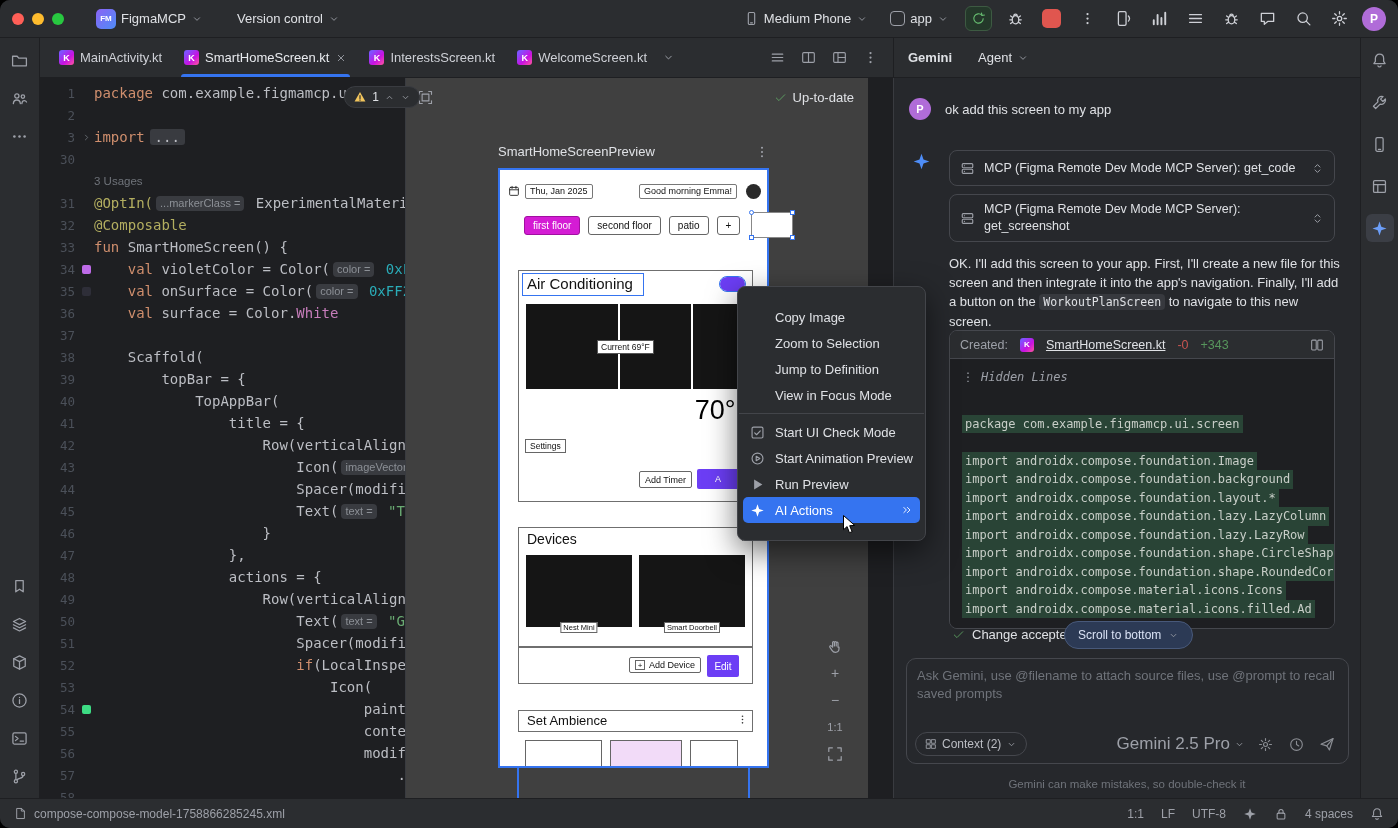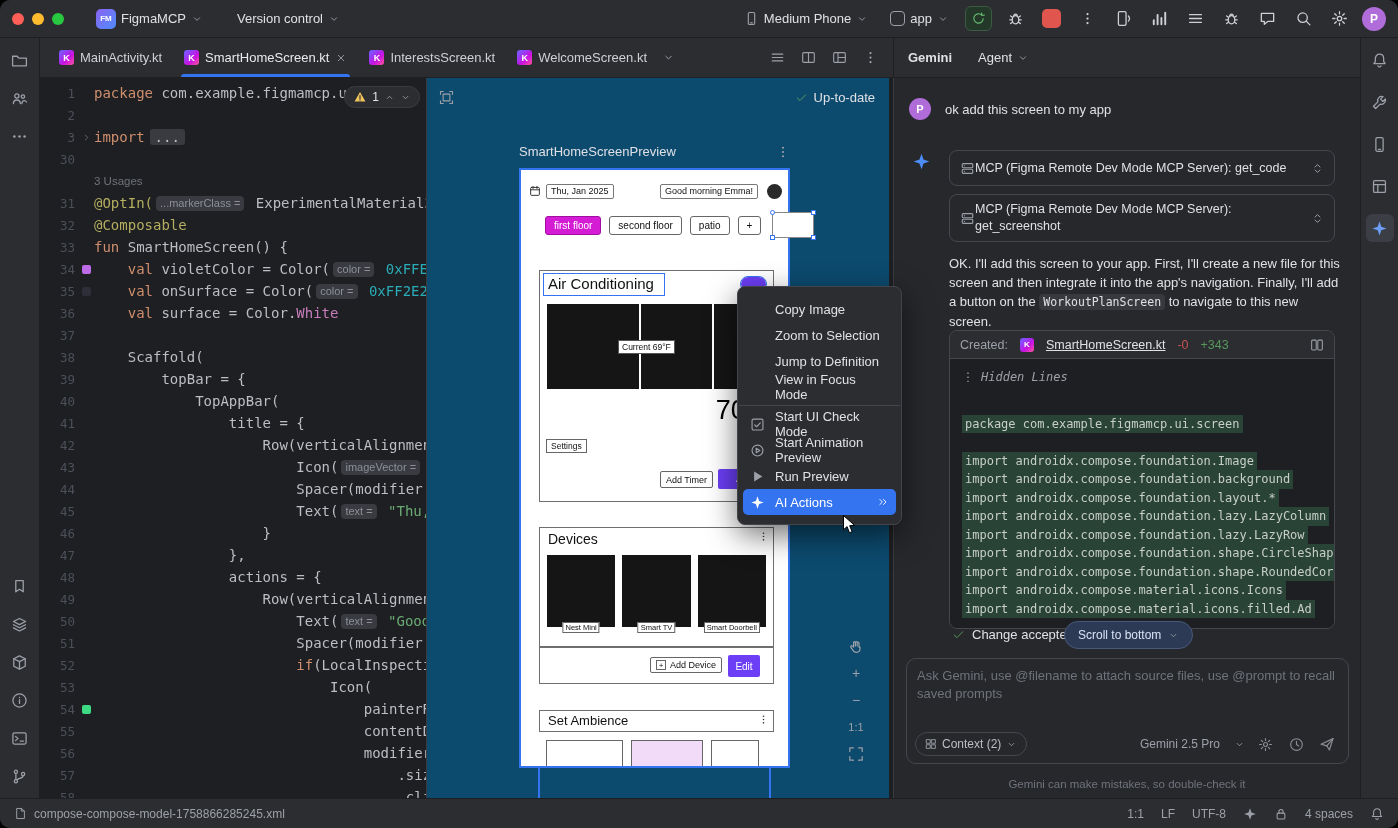--- a/index.html
+++ b/index.html
@@ -56,21 +56,21 @@
   .fold{color:#6F737A;display:flex}
   .codetxt{flex:1;overflow:hidden;color:#BCBEC4}
   .seg-p{color:#BCBEC4}.seg-k{color:#CF8E6D}.seg-a{color:#B3AE60}.seg-s{color:#6AAB73}.seg-n{color:#2AACB8}.seg-prop{color:#C77DBB}
   .seg-i{display:inline-block;background:#393B40;color:#8C9096;border-radius:4px;padding:0 4px;margin:0 3px;font-size:11px;line-height:15px;font-family:"Liberation Sans",sans-serif;vertical-align:1px}
   .seg-f{display:inline-block;background:#393B40;color:#BCBEC4;border-radius:3px;padding:0 5px;margin-left:5px;line-height:16px}
   .hint{color:#6F737A;font-size:11.5px;font-family:"Liberation Sans",sans-serif}
   .inspections{position:absolute;top:8px;right:10px;display:flex;align-items:center;gap:5px;background:#2B2D30;border:1px solid #393B40;border-radius:12px;padding:3px 8px;font-size:12px;color:#DFE1E5;z-index:3}
   .insp-chev{color:#9DA0A8;display:flex}
 
   
-  .preview{position:absolute;left:426px;top:78px;width:463px;bottom:30px;background:#0c4a6e;border-left:1px solid #393B40;overflow:hidden}
+  .preview{position:absolute;left:405px;top:78px;width:463px;bottom:30px;background:#404040;border-left:1px solid #393B40;overflow:hidden}
   .preview-head{position:absolute;top:8px;left:12px;right:14px;height:22px;display:flex;align-items:center;color:#9DA0A8}
   .upd{margin-left:auto;display:flex;align-items:center;gap:6px;font-size:13px;color:#DFE1E5}
   .upd .ck{color:#5C9C61;display:flex}
   .preview-title-row{position:absolute;left:92px;top:66px;width:271px;display:flex;align-items:center;font-size:13px;color:#DFE1E5}
   .ptr-more{margin-left:auto;color:#9DA0A8;display:flex}
   .phone{position:absolute;left:92px;top:90px;width:271px;height:600px;background:#fff;border:2px solid #3574F0;overflow:hidden;color:#000;z-index:1}
   .p-daterow{position:absolute;left:8px;right:6px;top:12px;height:18px;display:flex;align-items:center;gap:5px;color:#222}
   .pchip{border:1px solid #777;border-radius:2px;font-size:9px;padding:1.5px 4px;color:#111;background:#fff;white-space:nowrap}
   .p-avatar{width:15px;height:15px;border-radius:50%;background:#2A2A2A;margin-left:4px}
   .greet{margin-left:auto}
@@ -105,37 +105,37 @@
   .sel-handle-box{position:absolute;left:345px;top:134px;width:42px;height:26px;background:#fff;border:1px solid #888;z-index:2}
   .hnd{position:absolute;width:5px;height:5px;background:#fff;border:1px solid #3574F0}
   .hnd.tl{left:-3px;top:-3px}.hnd.tr{right:-3px;top:-3px}.hnd.bl{left:-3px;bottom:-3px}.hnd.br{right:-3px;bottom:-3px}
   .guide{position:absolute;width:2px;background:#3574F0;top:690px;height:30px}
   .zoom-tools{position:absolute;right:22px;top:558px;display:flex;flex-direction:column;gap:7px;align-items:center;color:#9DA0A8;z-index:3}
   .ztool{width:22px;height:20px;display:flex;align-items:center;justify-content:center}
   .ztxt{font-size:14px;line-height:14px}
   .ztool[data-name="zoom-level-label"] .ztxt{font-size:11px}
 
   
-  .cmenu{position:absolute;left:737px;top:286px;width:165px;background:#2B2D30;border:1px solid #43454A;border-radius:8px;padding:9px 0;box-shadow:0 10px 30px rgba(0,0,0,.55);z-index:10}
+  .cmenu{position:absolute;left:737px;top:286px;width:189px;background:#2B2D30;border:1px solid #43454A;border-radius:8px;padding:17px 0;box-shadow:0 10px 30px rgba(0,0,0,.55);z-index:10}
   .cm-item{display:flex;align-items:center;height:26px;margin:0 5px;border-radius:5px;padding:0 7px;color:#DFE1E5;font-size:13px}
   .cm-ico{width:25px;flex:none;display:flex;align-items:center;color:#9DA0A8}
   .cm-item.sel{background:#3574F0;color:#fff}
   .cm-item.sel .cm-ico,.cm-item.sel .cm-arr{color:#fff}
   .cm-arr{margin-left:auto;display:flex;color:#9DA0A8}
   .cm-sep{height:1px;background:#43454A;margin:5px 1px}
   .smenu{position:absolute;left:949px;top:504px;width:199px;background:#2B2D30;border:1px solid #43454A;border-radius:8px;padding:5px 0;box-shadow:0 10px 30px rgba(0,0,0,.55);z-index:11}
   .sm-item{height:25px;display:flex;align-items:center;margin:0 5px;border-radius:5px;padding:0 9px;font-size:13px;color:#DFE1E5}
   .cursor{position:absolute;left:842px;top:514px;z-index:30;pointer-events:none}
 
   
   .gemini{position:absolute;left:893px;top:78px;width:467px;bottom:30px;background:#26282C;border-left:1px solid #393B40;overflow:hidden}
   .g-user{position:absolute;left:15px;top:20px;display:flex;align-items:center;gap:14px}
   .g-avatar{width:22px;height:22px;border-radius:50%;background:#B06CD8;color:#fff;font-size:11px;font-weight:bold;display:flex;align-items:center;justify-content:center}
   .g-sparkle{position:absolute;left:18px;top:74px;color:#4E8DF7}
-  .g-card{position:absolute;left:55px;width:386px;border:1px solid #45474D;border-radius:8px;display:flex;align-items:center;padding:0 10px;color:#DFE1E5}
+  .g-card{position:absolute;left:55px;width:386px;border:1px solid #45474D;border-radius:8px;display:flex;align-items:center;gap:9px;padding:0 10px;color:#DFE1E5}
   .g-card .mcp-ico{color:#9DA0A8;flex:none}
   .g-card .lbl{flex:1;font-size:12.5px;line-height:17px}
   .g-card .unfold{color:#9DA0A8;flex:none}
   .g-answer{position:absolute;left:55px;top:176px;width:392px;line-height:19px;color:#DFE1E5}
   .g-code-inline{font-family:"DejaVu Sans Mono",monospace;font-size:11.5px;background:#37393E;border-radius:4px;padding:1px 4px}
   .g-created{position:absolute;left:55px;top:252px;width:386px;border:1px solid #45474D;border-radius:8px;overflow:hidden}
   .gc-head{height:28px;background:#2B2D30;display:flex;align-items:center;gap:12px;padding:0 10px;font-size:12.5px;border-bottom:1px solid #45474D}
   .gc-label{color:#9DA0A8}
   .k-fileico{width:14px;height:14px;border-radius:3px;background:linear-gradient(135deg,#7F52FF 15%,#C811E2 60%,#FF589B);color:#fff;font-size:8px;font-weight:bold;display:flex;align-items:center;justify-content:center}
   .gc-file{text-decoration:underline}
@@ -150,21 +150,21 @@
   .g-accept .ck{color:#57965C;display:flex}
   .g-scroll{position:absolute;left:170px;top:543px;height:28px;padding:0 13px;border-radius:14px;background:#2C3A55;border:1px solid #48597A;display:flex;align-items:center;gap:7px;font-size:12px;color:#D9E2F5;z-index:4}
   .g-scroll .chev{color:#9DA0A8;display:flex}
   .g-input{position:absolute;left:12px;top:580px;width:443px;height:106px;border:1px solid #45474D;border-radius:10px}
   .g-ta{position:absolute;left:10px;right:10px;top:8px;bottom:38px;width:auto;background:transparent;border:none;outline:none;resize:none;color:#DFE1E5;font-family:"Liberation Sans",sans-serif;font-size:13px;line-height:18px}
   .g-ta::placeholder{color:#6F737A}
   .g-toolbar{position:absolute;left:8px;right:10px;bottom:6px;height:26px;display:flex;align-items:center;gap:9px}
   .ctx-chip{display:flex;align-items:center;gap:5px;border:1px solid #45474D;border-radius:13px;height:24px;padding:0 9px;font-size:12px;color:#BCBEC4}
   .ctx-chip .chev{color:#9DA0A8;display:flex}
   .g-toolbar .grow{flex:1}
-  .model{display:flex;align-items:center;gap:14px;color:#9DA0A8;font-size:12px}
+  .model{display:flex;align-items:center;gap:4px;color:#9DA0A8;font-size:17px}
   .gt-icon{width:22px;height:22px;display:flex;align-items:center;justify-content:center;color:#8A8D93}
   .g-footer{position:absolute;left:0;right:0;top:700px;text-align:center;font-size:11.5px;color:#6F737A}
 
   
   .statusbar{position:absolute;left:0;right:0;bottom:0;height:30px;background:#2B2D30;border-top:1px solid #1E1F22;display:flex;align-items:center;padding:0 14px;font-size:12px;color:#9DA0A8;gap:8px}
   .sb-left{display:flex;align-items:center;gap:7px}
   .statusbar-right{margin-left:auto;display:flex;align-items:center;gap:17px}
   .sb-item{display:flex;align-items:center}
 </style>
 </head>
@@ -584,23 +584,20 @@
               <circle cx="8" cy="3.2" r="1.2" fill="currentColor" stroke="none"></circle>
               <circle cx="8" cy="8" r="1.2" fill="currentColor" stroke="none"></circle>
               <circle cx="8" cy="12.8" r="1.2" fill="currentColor" stroke="none"></circle>
             </svg>
           </span>
         <div class="dev-row" data-name="device-row">
             <div class="dsq" data-name="device-card">
               <span class="dlabel" data-name="device-label">Nest Mini</span>
             </div>
             <div class="dsq" data-name="device-card">
-              <span class="dlabel" data-name="device-label">Smart TV</span>
-            </div>
-            <div class="dsq" data-name="device-card">
               <span class="dlabel" data-name="device-label">Smart Doorbell</span>
             </div>
           </div>
       </div>
 
       <div class="p-card devact" data-name="device-actions-card">
         <span class="add-device" data-name="add-device-button">
             <span class="plusbox" data-name="plus-icon">+</span>
             <span data-name="add-device-label">Add Device</span>
           </span>

